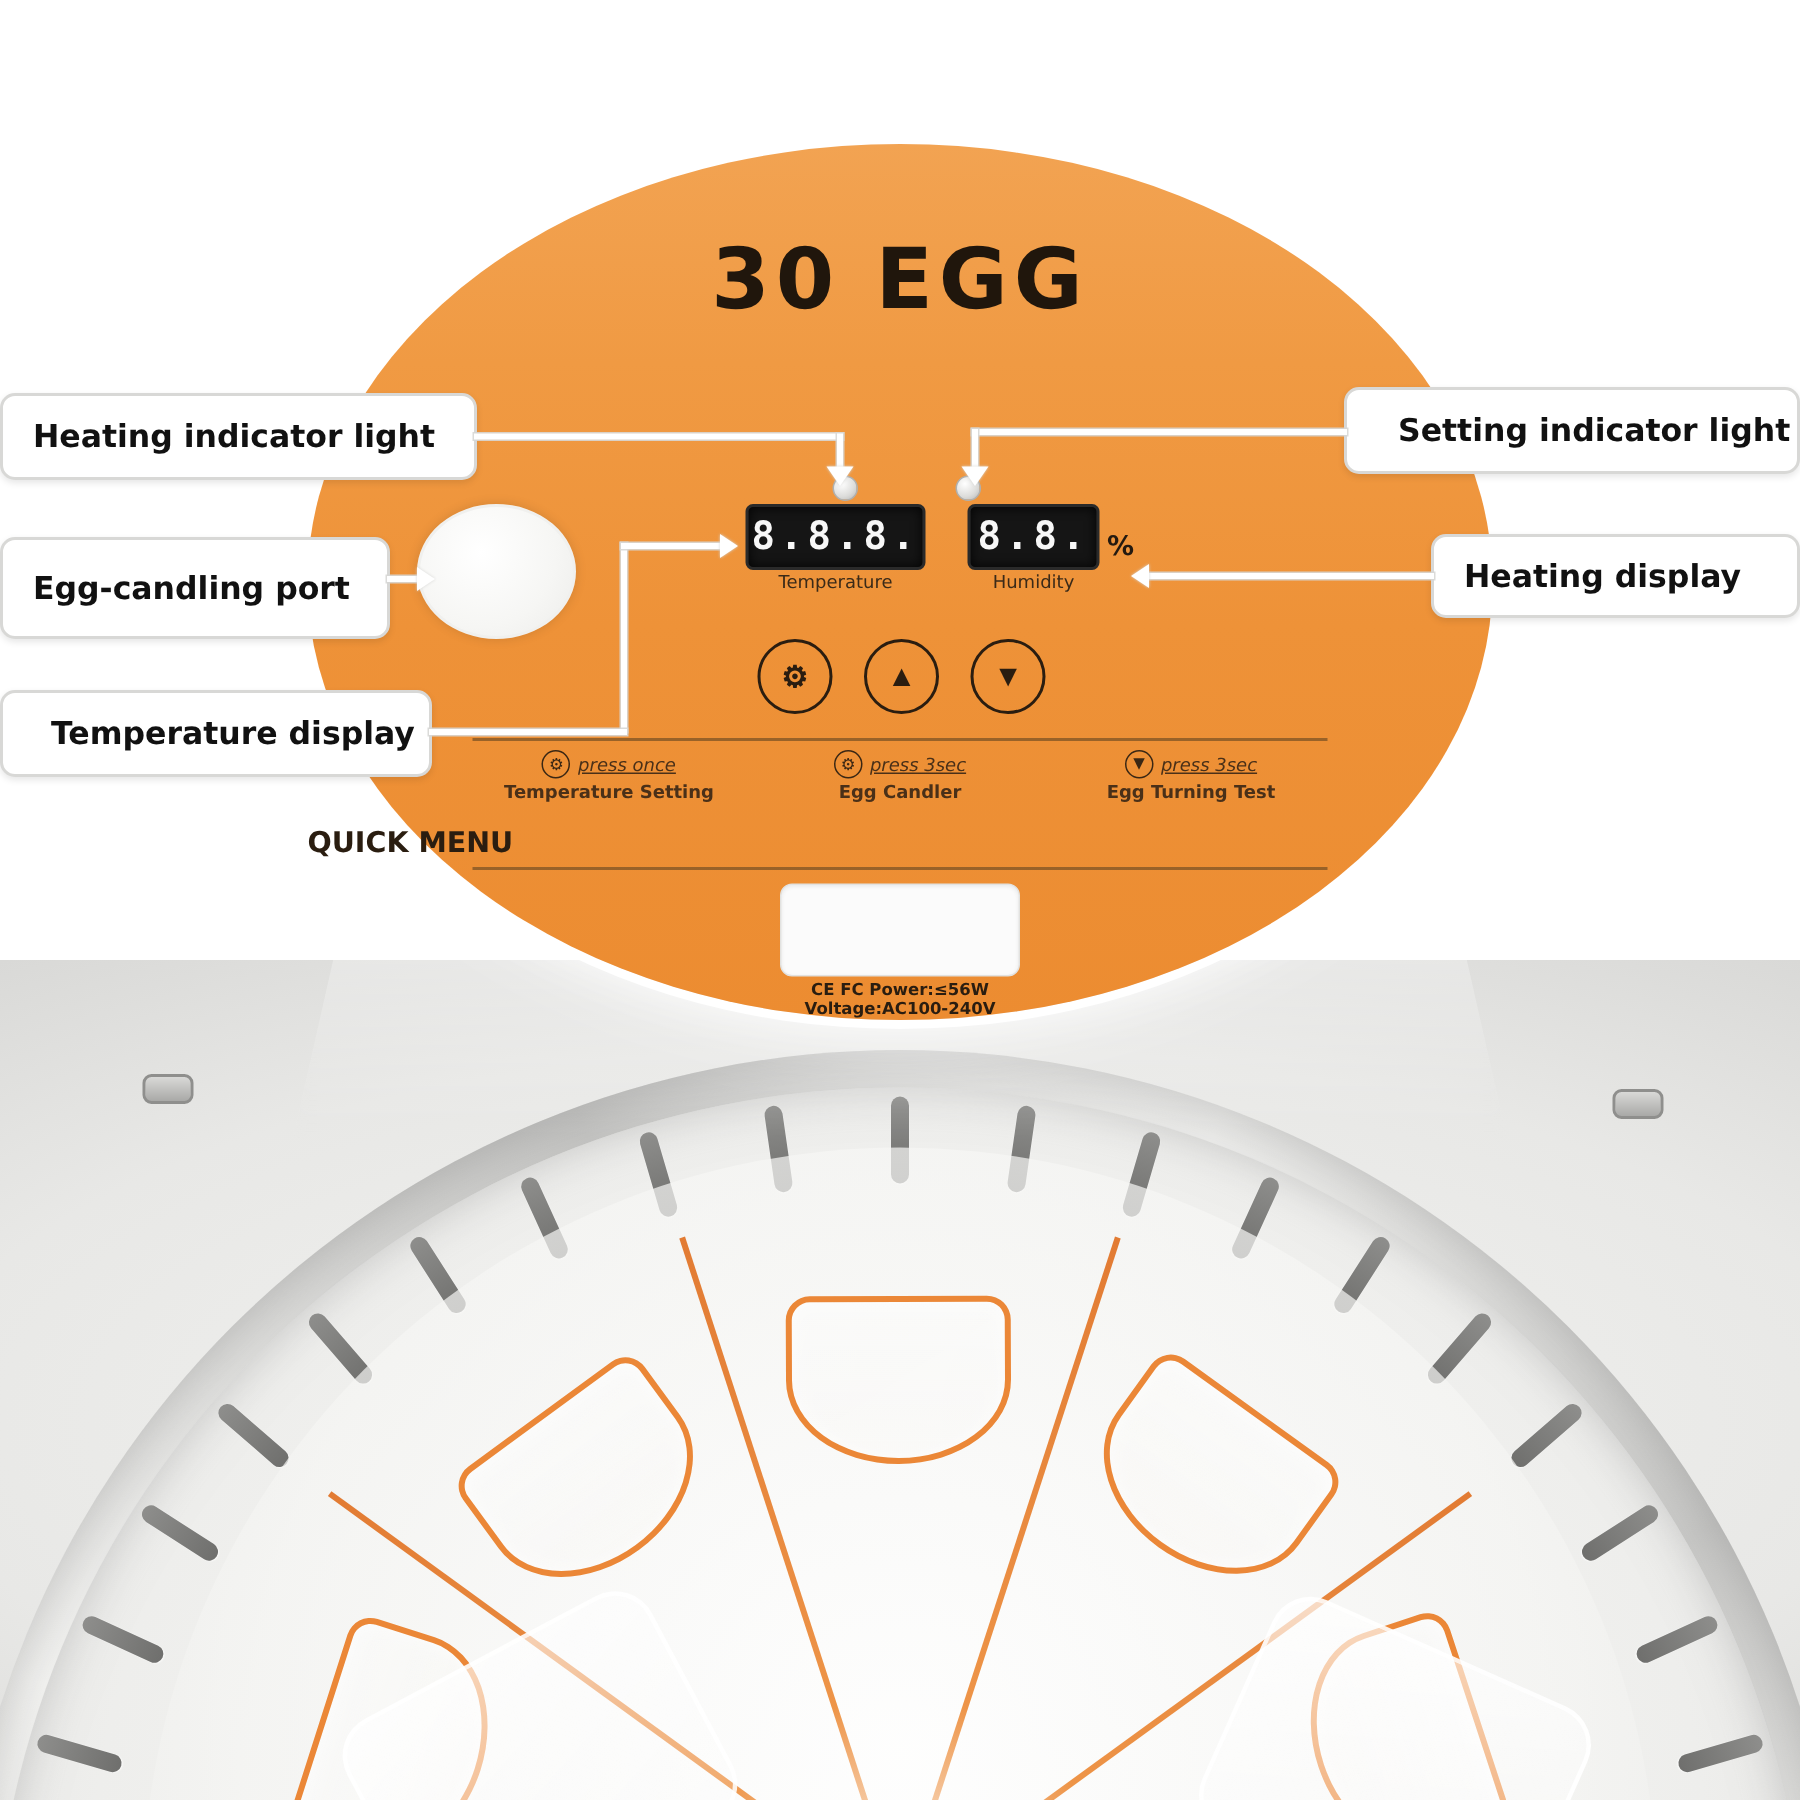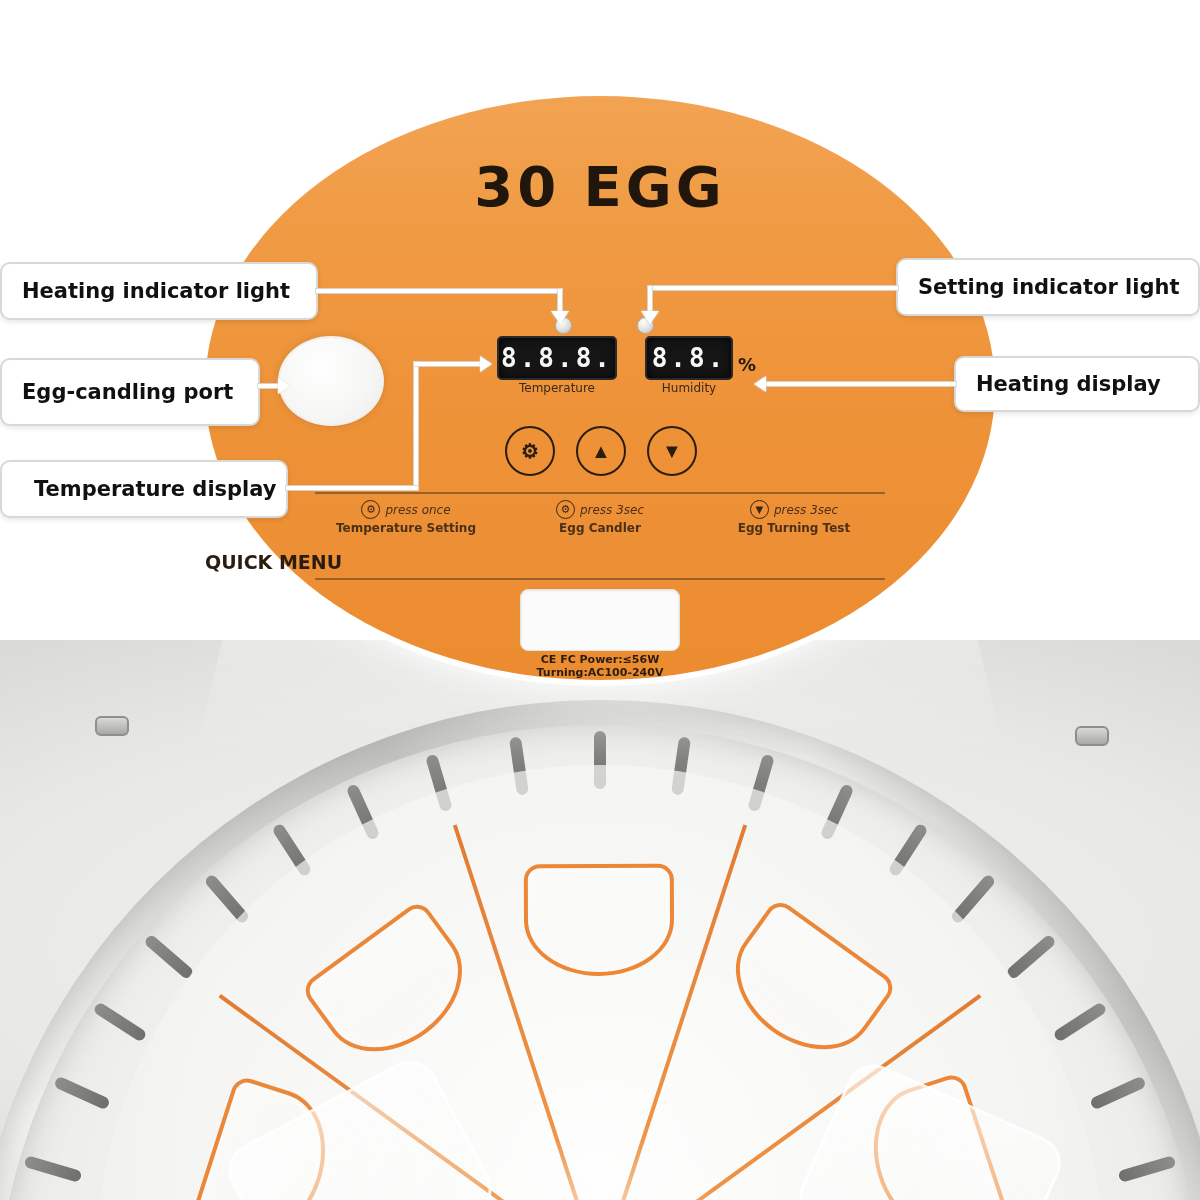--- a/index.html
+++ b/index.html
@@ -133,21 +133,21 @@
   }
   .rule { background:#6b4a22; height:2px; opacity:.65; }
 
   .quick-row { display:flex; justify-content:space-between; }
   .qm-item { text-align:center; color:#4a3018; font-family:"DejaVu Sans", sans-serif; }
   .qm-item .qm-top { display:flex; align-items:center; justify-content:center; gap:5px; }
   .qm-glyph {
     border-radius:50%; border:1.5px solid #3a2714; display:inline-flex;
     align-items:center; justify-content:center; color:#3a2714;
   }
-  .qm-press { font-style:italic; }
+  .qm-press { font-style:italic;text-decoration:underline; }
   .qm-name { font-weight:bold; margin-top:2px; }
   .quick-menu-title {
     text-align:left; font-weight:bold; color:#2a1d10;
     font-family:"DejaVu Sans", sans-serif;
   }
   .white-slot {
     background:#fbfbfb; border-radius:8px; border:1px solid #e2e2e0;
     box-shadow: inset 0 1px 3px rgba(0,0,0,.08);
   }
   .cert {
@@ -309,31 +309,31 @@
       <div class="qm-name" style="font-size:12px;">Egg Turning Test</div>
     </div>
   </div>
 
   <div class="quick-menu-title" style="position:absolute; left:0; top:455px; width:100%; font-size:19px;">QUICK MENU</div>
   <div class="rule" style="position:absolute; left:110px; top:482px; width:570px;"></div>
 
   <div class="white-slot" style="position:absolute; left:315px; top:493px; width:160px; height:62px;"></div>
 
   <div class="cert" style="position:absolute; left:0; top:557px; width:100%; font-size:11px; font-weight:bold;">CE  FC  Power:≤56W</div>
-  <div class="cert" style="position:absolute; left:0; top:570px; width:100%; font-size:11px; font-weight:bold;">Turning:AC100-240V</div>
+  <div class="cert" style="position:absolute; left:0; top:570px; width:100%; font-size:11px; font-weight:bold;">Voltage:AC100-240V</div>
 </div>
 
 <div class="callout" style="left:0px; top:262px; width:318px; height:58px; padding-left:20px; font-size:21px;">
   <span>Heating indicator light</span>
 </div>
 <div class="leader" style="left:316px; top:289px; width:246px; height:4px;"></div>
 <div class="leader-v" style="left:558px; top:289px; width:4px; height:24px;"></div>
 <div class="arrow-down" style="left:551px; top:311px;"></div>
 
-<div class="callout" style="left:896px; top:258px; width:304px; height:58px; padding-left:20px; font-size:21px;">
+<div class="callout" style="left:896px; top:258px; width:304px; height:58px; padding-left:34px; font-size:21px;">
   <span>Setting indicator light</span>
 </div>
 <div class="leader" style="left:648px; top:286px; width:250px; height:4px;"></div>
 <div class="leader-v" style="left:648px; top:286px; width:4px; height:27px;"></div>
 <div class="arrow-down" style="left:641px; top:311px;"></div>
 
 <div class="callout" style="left:0px; top:358px; width:260px; height:68px; padding-left:20px; font-size:21px;">
   <span>Egg-candling port</span>
 </div>
 <div class="leader" style="left:258px; top:384px; width:22px; height:4px;"></div>

